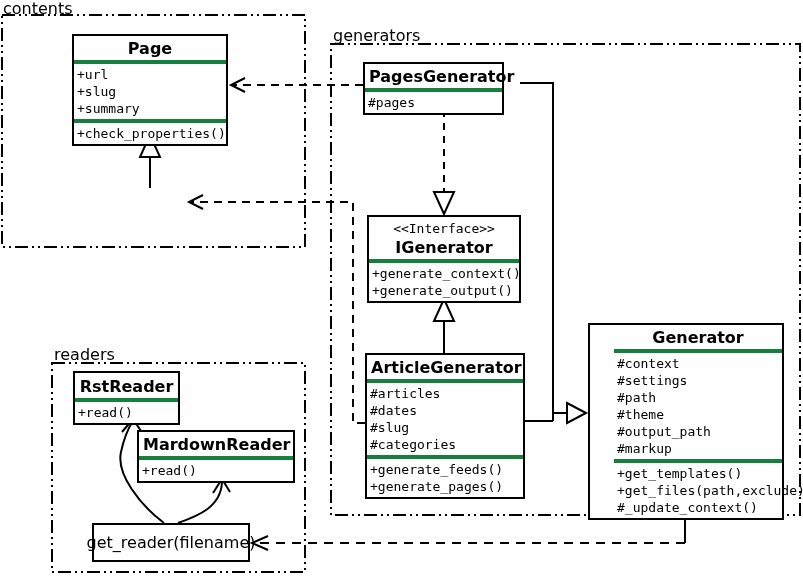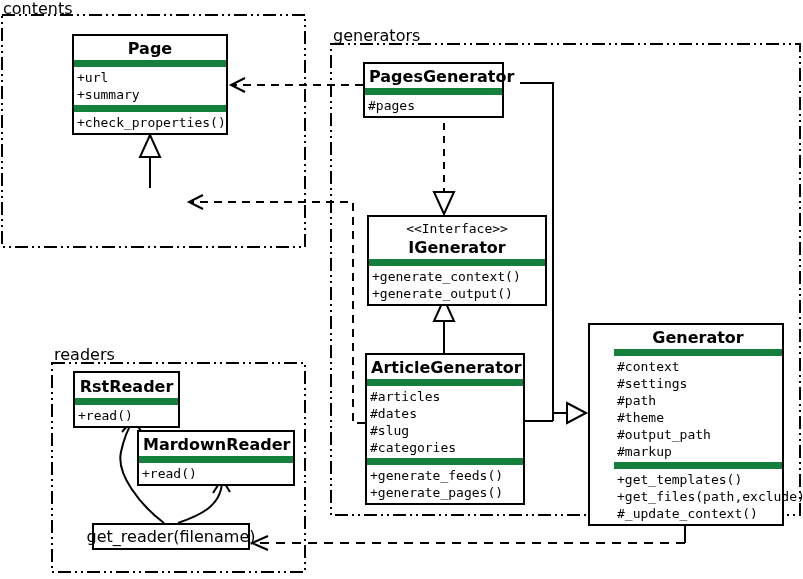--- a/index.html
+++ b/index.html
@@ -38,21 +38,21 @@
   }
   .uml-stereotype {
     font-family:"DejaVu Sans Mono", monospace;
     font-weight:normal;
     font-size:13px;
     line-height:16px;
     text-align:center;
     white-space:nowrap;
   }
   .uml-sec {
-    border-top:7px solid #15803d;
+    border-top:4px solid #15803d;
     padding:2px 3px;
     font-family:"DejaVu Sans Mono", monospace;
     font-size:13px;
     line-height:17px;
   }
   .member { white-space:nowrap; }
 
   .fn-box {
     position:absolute;
     background:#ffffff;
@@ -111,36 +111,37 @@
   </svg>
 
   <div class="pkg-label" style="left:3px; top:0px;">contents</div>
   <div class="pkg-label" style="left:333px; top:27px;">generators</div>
   <div class="pkg-label" style="left:54px; top:346px;">readers</div>
 
   <div class="uml-class" style="left:72px; top:34px; width:156px;">
     <div class="uml-title">Page</div>
     <div class="uml-sec">
         <div class="member">+url</div>
+        <div class="member">+slug</div>
         <div class="member">+summary</div>
       </div>
     <div class="uml-sec">
         <div class="member">+check_properties()</div>
       </div>
   </div>
 
 
   <div class="uml-class" style="left:363px; top:62px; width:141px;">
     <div class="uml-title">PagesGenerator</div>
     <div class="uml-sec">
         <div class="member">#pages</div>
       </div>
   </div>
 
-  <div class="uml-class" style="left:367px; top:215px; width:180px;">
+  <div class="uml-class" style="left:367px; top:215px; width:154px;">
     <div class="uml-title" style="padding-top:4px;">
         <div class="uml-stereotype">&lt;&lt;Interface&gt;&gt;</div>
 
       <div>IGenerator</div>
     </div>
     <div class="uml-sec">
         <div class="member">+generate_context()</div>
         <div class="member">+generate_output()</div>
       </div>
   </div>
@@ -183,17 +184,17 @@
       </div>
   </div>
 
   <div class="uml-class" style="left:137px; top:430px; width:158px;">
     <div class="uml-title">MardownReader</div>
     <div class="uml-sec">
         <div class="member">+read()</div>
       </div>
   </div>
 
-  <div class="fn-box" style="left:92px; top:523px; width:158px; height:27px;">
+  <div class="fn-box" style="left:92px; top:523px; width:158px; height:39px;">
     <span>get_reader(filename)</span>
   </div>
 
 </div>
 
 </body></html>

